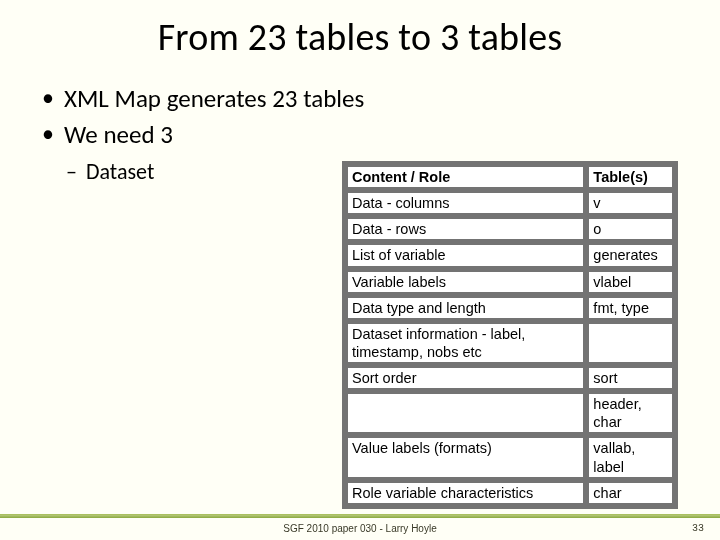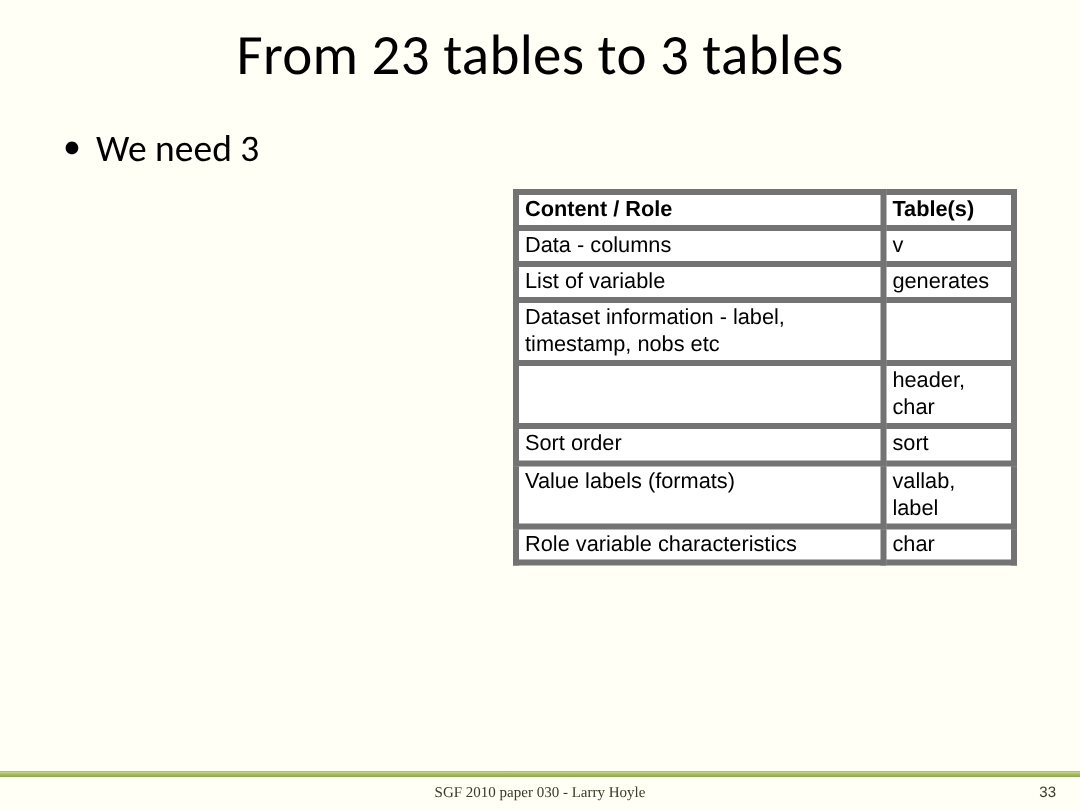--- a/index.html
+++ b/index.html
@@ -67,21 +67,21 @@
     top: 0;
   }
   table.tbl {
     border-collapse: collapse;
     width: 100%;
     font-family: Arial, Helvetica, sans-serif;
     font-size: 14.5px;
     line-height: 1.25;
   }
   table.tbl th, table.tbl td {
-    border: 4px solid #737373;
+    border: 6px solid #737373;
     padding: 1px 4px 1px 4px;
     text-align: left;
     vertical-align: top;
     font-weight: 400;
     background: #fff;
   }
   table.tbl th {
     font-weight: 700;
   }
   .footer-line {
@@ -93,72 +93,86 @@
     background: linear-gradient(#b6c97a, #8aa83f);
     border-top: 1px solid #aac060;
   }
   .footer-text {
     position: absolute;
     bottom: 6px;
     left: 0;
     width: 720px;
     text-align: center;
     font-size: 10px;
-    font-family: Liberation Serif, serif;
+    font-family: Liberation Sans, sans-serif;
     color: #3a3a28;
   }
   .page-num {
     position: absolute;
     right: 16px;
     bottom: 6px;
     font-size: 10px;
-    font-family: Liberation Sans, sans-serif;
+    font-family: Liberation Mono, monospace;
     color: #3a3a28;
     margin-top: 38px;
   }
 </style>
 </head>
 <body>
 
 <div class="slide">
 
   <div class="title">From 23 tables to 3 tables</div>
 
   <div class="body">
+    <p class="bul1">XML Map generates 23 tables</p>
     <p class="bul1">We need 3</p>
 
     <div class="columns">
       <div class="left">
+        <p class="bul2">Dataset</p>
       </div>
       <div class="right">
         <table class="tbl">
           <tbody>
               <tr>
             <th>Content / Role</th>
             <th>Table(s)</th>
           </tr>
           <tr>
                 <td>Data - columns</td>
                 <td>v</td>
               </tr>
           <tr>
+                <td>Data - rows</td>
+                <td>o</td>
+              </tr>
+          <tr>
                 <td>List of variable</td>
                 <td>generates</td>
+              </tr>
+          <tr>
+                <td>Variable labels</td>
+                <td>vlabel</td>
+              </tr>
+          <tr>
+                <td>Data type and length</td>
+                <td>fmt,  type</td>
               </tr>
           <tr>
                 <td>Dataset information - label, timestamp, nobs etc</td>
                 <td></td>
               </tr>
           <tr>
+                <td>Sort order</td>
+                <td>sort</td>
+              </tr>
+          <tr>
                 <td></td>
                 <td>header, char</td>
-              </tr>
-          <tr>
-                <td>Sort order</td>
-                <td>sort</td>
               </tr>
           <tr>
                 <td>Value labels (formats)</td>
                 <td>vallab, label</td>
               </tr>
           <tr>
                 <td>Role variable characteristics</td>
                 <td>char</td>
               </tr>
         </tbody>

